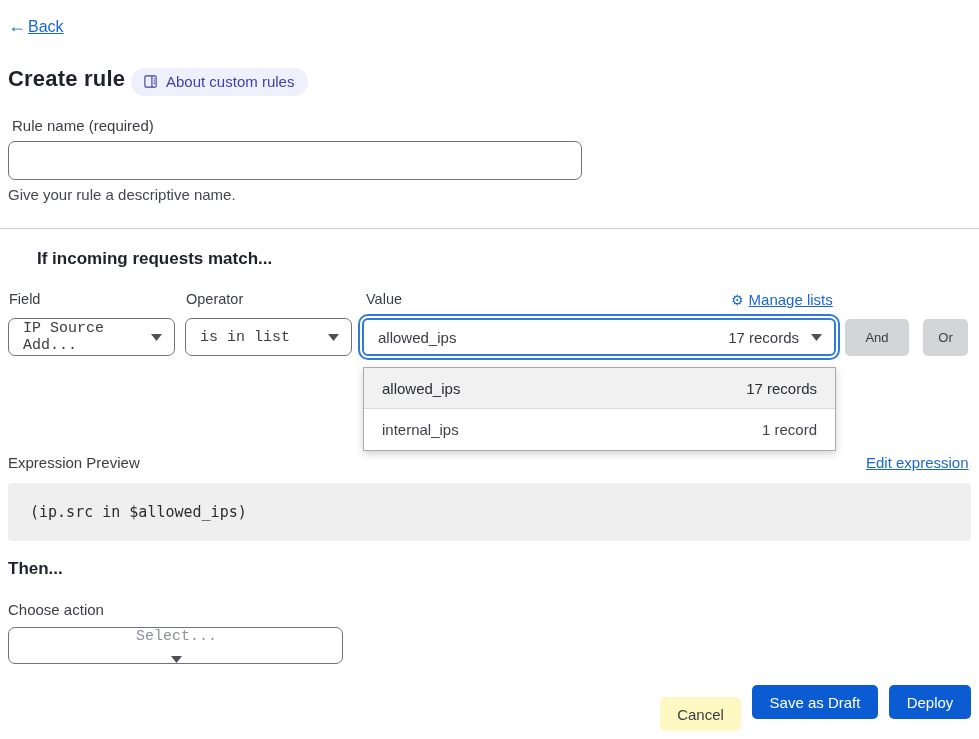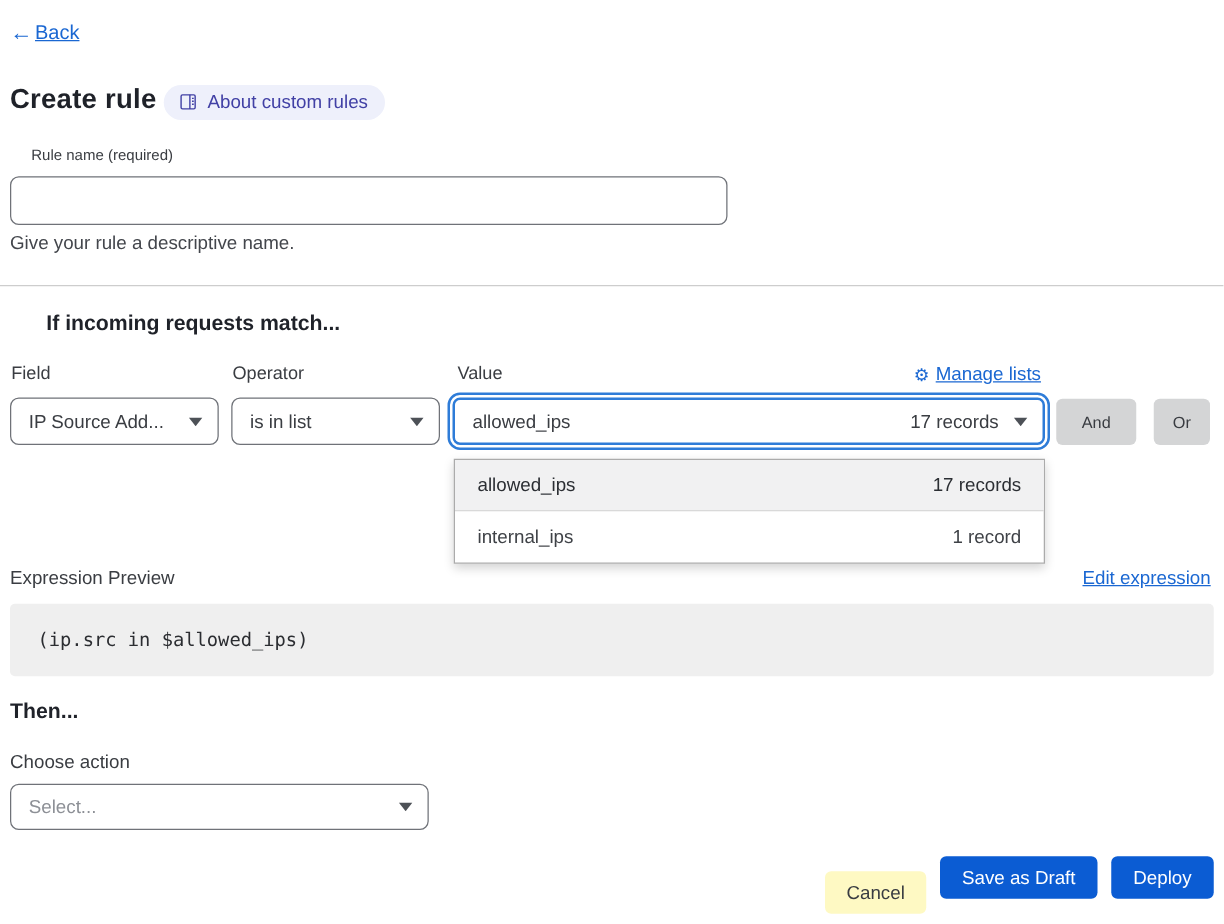--- a/index.html
+++ b/index.html
@@ -14,37 +14,37 @@
   .back { left: 8px; top: 16px; font-size: 16px; color: #1a67d2; display: flex; align-items: center; gap: 2px; }
   .back .arrow { text-decoration: none; font-size: 18px; }
 
   
   .title { left: 8px; top: 66px; font-size: 22px; font-weight: 700; color: #1f2229; letter-spacing: .2px; }
   .about-badge { left: 131px; top: 68px; display: inline-flex; align-items: center; gap: 8px;
     background: #eef0fb; color: #4140a5; border-radius: 15px; padding: 5px 14px 6px 12px; font-size: 15px; cursor: pointer; }
   .about-badge svg { display: block; }
 
   
-  .rule-name-label { left: 25px; top: 117px; font-size: 12px; }
+  .rule-name-label { left: 12px; top: 117px; font-size: 15px; }
   .rule-name-input { left: 8px; top: 141px; width: 574px; height: 39px; border: 1px solid #6f7278; border-radius: 7px; background: #fff; font-size: 15px; padding: 0 12px; outline: none; }
   .rule-helper { left: 8px; top: 186px; font-size: 15px; color: #43464c; }
 
   .divider { left: 0; top: 228px; width: 979px; height: 1px; background: #cdcdcd; }
 
   .section-heading { font-size: 17px; font-weight: 700; color: #1f2229; }
   .match-heading { left: 8px; top: 249px; margin-left: 29px; }
 
   .col-label { font-size: 14.5px; color: #3a3d42; }
   .field-label { left: 9px; top: 291px; }
   .operator-label { left: 186px; top: 291px; }
   .value-label { left: 366px; top: 291px; }
 
   .select { display: flex; align-items: center; justify-content: space-between;
     border: 1px solid #6f7278; border-radius: 7px; background: #fff; font-size: 15px;
-    padding: 0 12px 0 14px; cursor: pointer; color: #3a3d42; }
+    padding: 0 12px 0 14px; cursor: pointer; color: #3a3d42; font-family: Liberation Mono, monospace; }
   .field-select { left: 8px; top: 318px; width: 167px; height: 38px; }
   .operator-select { left: 185px; top: 318px; width: 167px; height: 38px; }
 
   .caret { width: 11px; height: 7px; flex: 0 0 auto; }
   .caret polygon { fill: #4d5157; }
 
   
   .value-wrap { left: 358px; top: 314px; width: 482px; height: 46px; border: 2px solid #2e7cd8; border-radius: 10px; padding: 2px; background: #fff; }
   .value-select { width: 100%; height: 100%; border: 2px solid #2e7cd8; border-radius: 6px;
     display: flex; align-items: center; justify-content: space-between; padding: 0 12px 0 14px; font-size: 15px; cursor: pointer; background: #fff; }
@@ -68,21 +68,21 @@
 
   
   .expr-label { left: 8px; top: 454px; font-size: 15px; }
   .edit-expression { left: 866px; top: 454px; font-size: 15px; }
   .expr-block { left: 8px; top: 483px; width: 963px; height: 58px; background: #efefef; border-radius: 4px; display: flex; align-items: center; padding: 0 22px; }
   .expr-code { font-family: "DejaVu Sans Mono", monospace; font-size: 15px; color: #2b2d31; }
 
   
   .then-heading { left: 8px; top: 559px; }
   .action-label { left: 8px; top: 601px; font-size: 15px; }
-  .action-select { left: 8px; top: 627px; width: 335px; height: 37px; }
+  .action-select { left: 8px; top: 627px; width: 335px; height: 37px; flex-direction: column; }
   .placeholder { color: #8d9096; }
 
   
   .btn { border: none; border-radius: 5px; font-size: 15px; font-family: inherit; height: 34px; cursor: pointer; }
   .blue-btn { background: #0b5cd3; color: #fff; }
   .cancel-btn { left: 660px; top: 697px; width: 81px; background: #fef9c3; color: #393c41; }
   .save-draft-btn { left: 752px; top: 685px; width: 126px; }
   .deploy-btn { left: 889px; top: 685px; width: 82px; }
 </style>
 </head>

